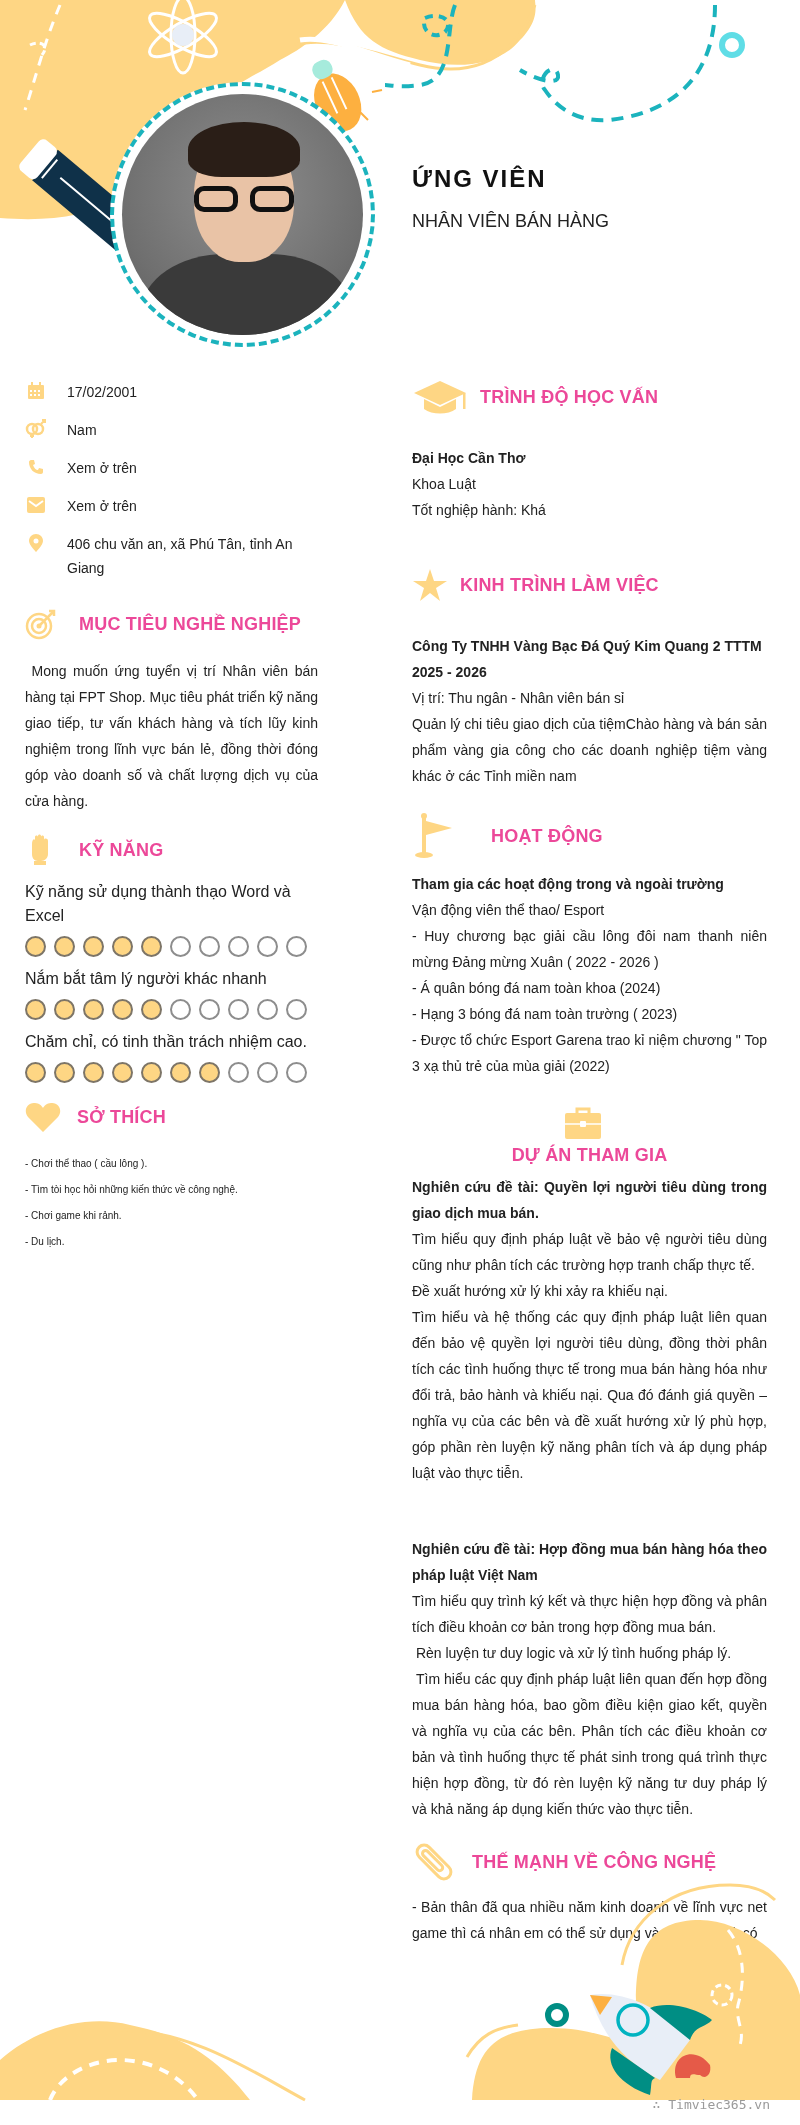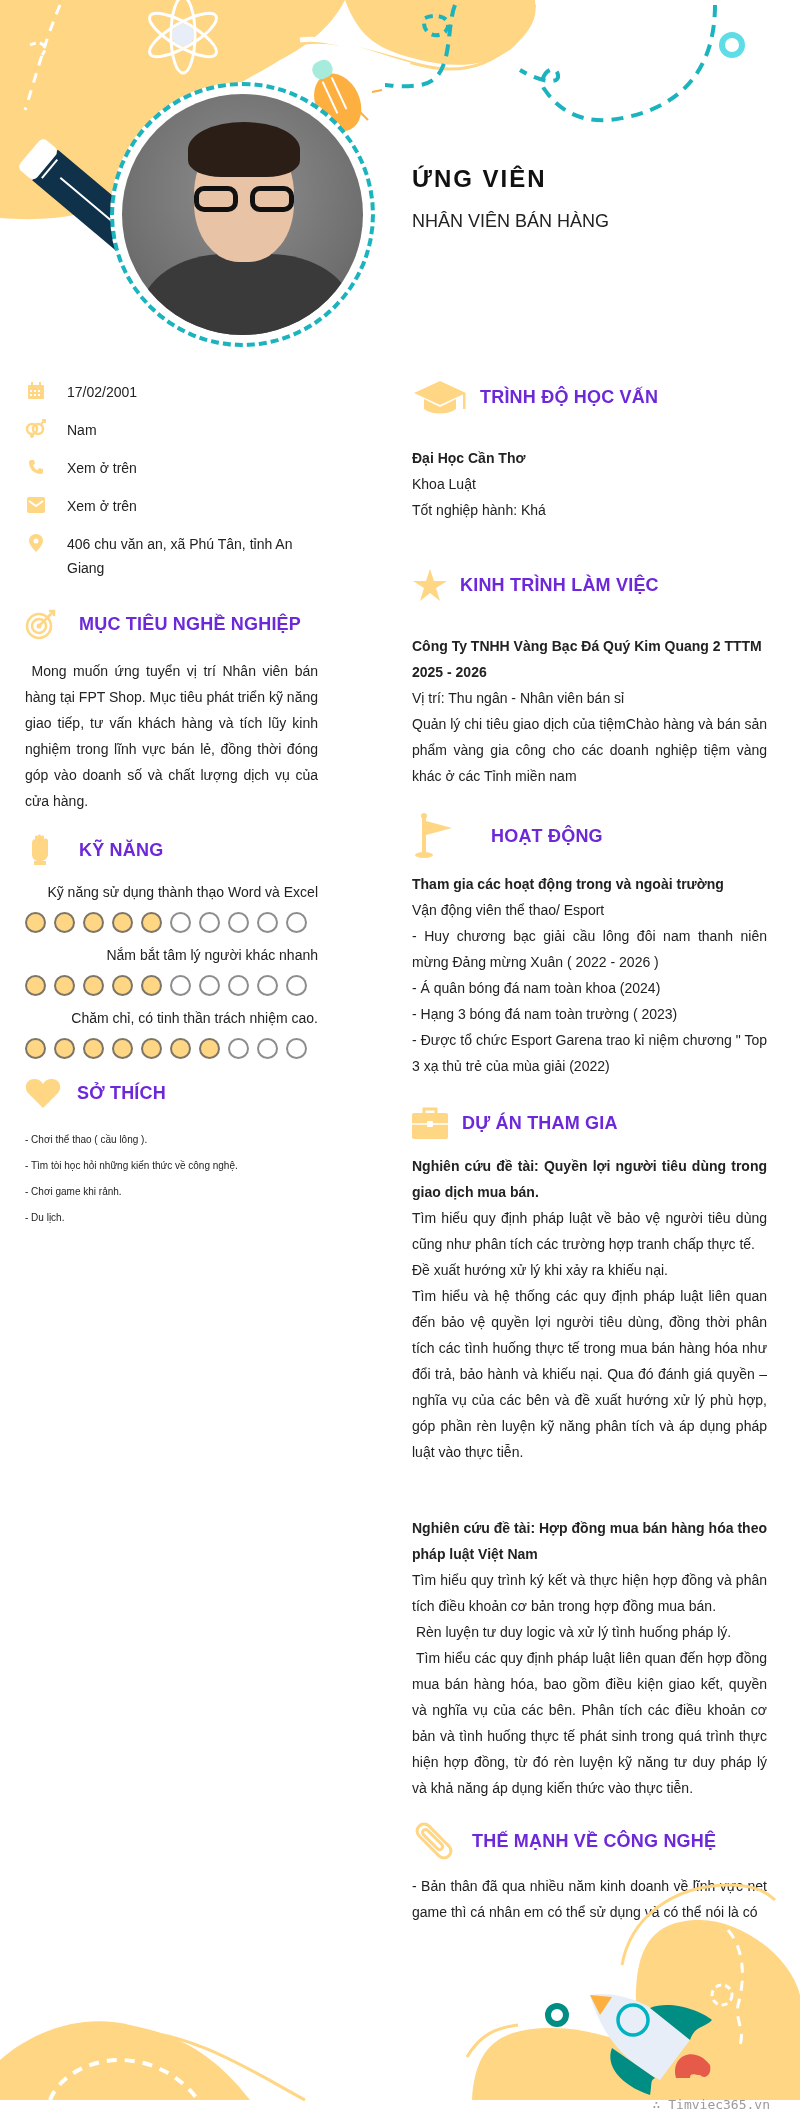--- a/index.html
+++ b/index.html
@@ -26,26 +26,26 @@
   
   .left-col { position: absolute; left: 25px; top: 380px; width: 293px; }
   .right-col { position: absolute; left: 412px; top: 375px; width: 355px; }
 
   .info-row { display: flex; align-items: flex-start; margin-bottom: 14px; font-size: 14px; line-height: 24px; }
   .info-icon { width: 22px; height: 22px; margin-right: 20px; flex: none; display: flex; align-items: center; justify-content: center; }
   .info-text { color: #222; }
 
   .sec-head { display: flex; align-items: center; margin-bottom: 12px; }
   .sec-icon { width: 44px; height: 44px; flex: none; display: flex; align-items: center; justify-content: center; margin-right: 18px; }
-  .sec-title { font-size: 18px; font-weight: 700; color: #6d28d9; letter-spacing: 0.2px; }
+  .sec-title { font-size: 18px; font-weight: 700; color: #ec4899; letter-spacing: 0.2px; }
 
   .para { font-size: 14px; line-height: 26px; text-align: justify; color: #222; }
   .bold { font-weight: 700; }
 
-  .skill-name { font-size: 14px; line-height: 24px; margin-top: 8px; margin-left: 12px; }
+  .skill-name { font-size: 16px; line-height: 24px; margin-top: 8px; }
   .dots { display: flex; gap: 8px; margin: 8px 0 10px; }
   .dot { width: 21px; height: 21px; border-radius: 50%; border: 2px solid #8d8d8d; background: #fff; }
   .dot.on { background: #fed684; border-color: #7d7567; }
 
   .list-line { font-size: 10px; line-height: 26px; text-align: justify; }
 
   .deco-footer { position: absolute; left: 0; top: 1880px; width: 800px; height: 245px; }
   .watermark { position: absolute; right: 30px; top: 2097px; font-family: "DejaVu Sans Mono", monospace; font-size: 13px; color: #9a9a9a; }
 </style>
 </head>
@@ -173,21 +173,21 @@
               <circle cx="14" cy="18" r="7" fill="none" stroke="#fed684" stroke-width="2.5"></circle>
               <circle cx="14" cy="18" r="2.5" fill="#fed684"></circle>
               <path d="M14,18 L29,3 M24,3 L29,3 L29,8" stroke="#fed684" stroke-width="2.5" fill="none"></path>
             </svg>
         </span>
         <span class="sec-title">MỤC TIÊU NGHỀ NGHIỆP</span>
       </div>
       <p class="para" style="white-space:pre-wrap;"> Mong muốn ứng tuyển vị trí Nhân viên bán hàng tại FPT Shop. Mục tiêu phát triển kỹ năng giao tiếp, tư vấn khách hàng và tích lũy kinh nghiệm trong lĩnh vực bán lẻ, đồng thời đóng góp vào doanh số và chất lượng dịch vụ của cửa hàng.</p>
     </div>
 
-    <div style="margin-top:14px;text-align:right;">
+    <div style="margin-top:14px;">
       <div class="sec-head" style="margin-bottom:4px;">
         <span class="sec-icon" style="width:32px;margin-right:22px;">
           <svg width="24" height="32" viewBox="0 0 24 32">
               <path d="M3,10 C3,6 5,4 6,6 L6,3 C6,1 9,1 9,3 L9,2 C9,0 12,0 12,2 L12,3 C12,1 15,1 15,3 L15,6 C15,4 19,4 19,7 L19,20 C19,24 16,27 12,27 L9,27 C5,27 3,24 3,20 Z" fill="#fed684"></path>
               <rect x="5" y="27" width="12" height="4" fill="#fed684"></rect>
             </svg>
         </span>
         <span class="sec-title">KỸ NĂNG</span>
       </div>
 
@@ -301,21 +301,21 @@
       </div>
       <div class="para bold">Tham gia các hoạt động trong và ngoài trường</div>
       <div class="para">Vận động viên thể thao/ Esport</div>
       <div class="para">- Huy chương bạc giải cầu lông đôi nam thanh niên mừng Đảng mừng Xuân ( 2022 - 2026 )</div>
       <div class="para">- Á quân bóng đá nam toàn khoa (2024)</div>
       <div class="para">- Hạng 3 bóng đá nam toàn trường ( 2023)</div>
       <div class="para">- Được tổ chức Esport Garena trao kỉ niệm chương " Top 3 xạ thủ trẻ của mùa giải (2022)</div>
     </div>
 
     <div style="margin-top:22px;">
-      <div class="sec-head" style="margin-bottom:8px;">
+      <div class="sec-head" style="margin-bottom:8px;flex-direction:column;">
         <span class="sec-icon" style="width:36px;margin-right:14px;">
           <svg width="36" height="32" viewBox="0 0 36 32">
               <path d="M12,6 L12,2 L24,2 L24,6" fill="none" stroke="#fed684" stroke-width="3"></path>
               <rect x="0" y="6" width="36" height="26" rx="2" fill="#fed684"></rect>
               <path d="M0,17 L36,17" stroke="#fff" stroke-width="1.5"></path>
               <rect x="15" y="14" width="6" height="6" rx="1" fill="#fff"></rect>
             </svg>
         </span>
         <span class="sec-title">DỰ ÁN THAM GIA</span>
       </div>

